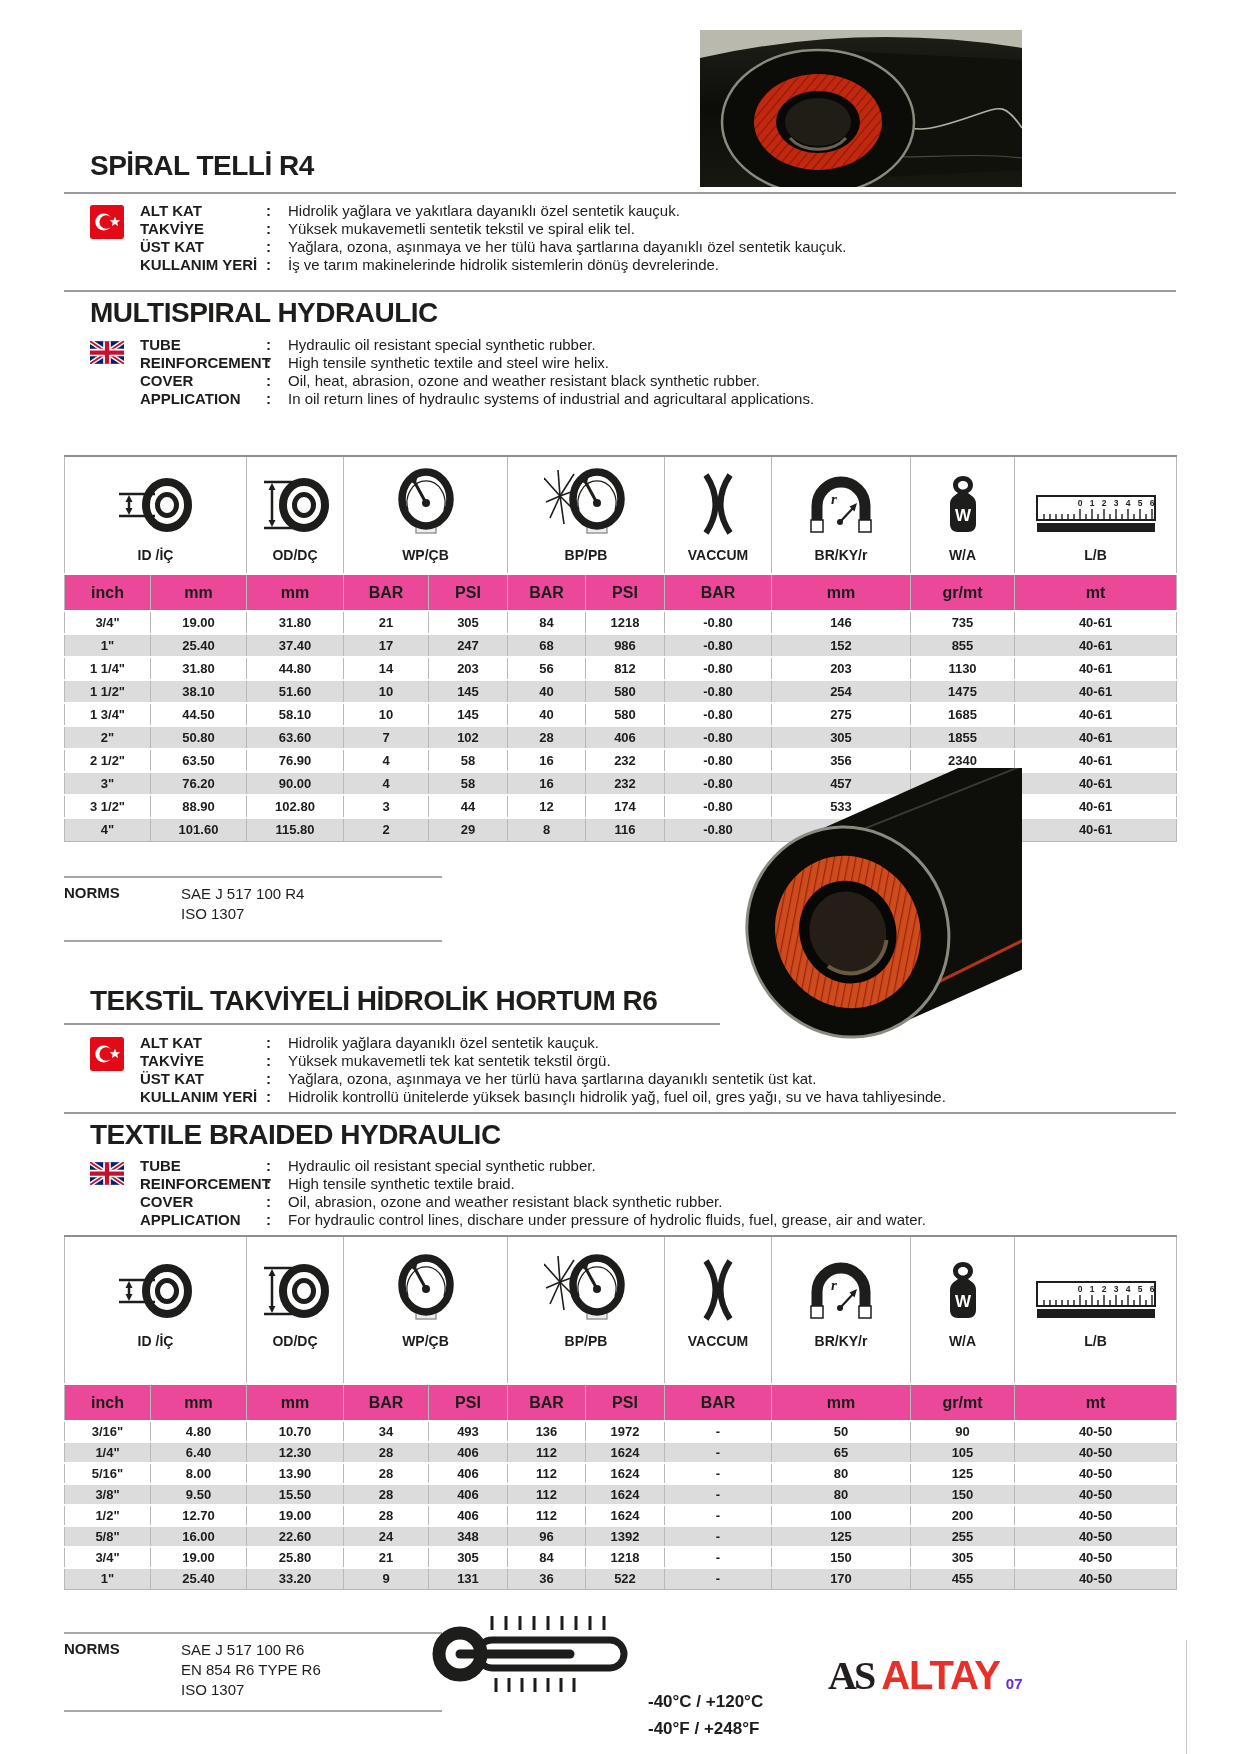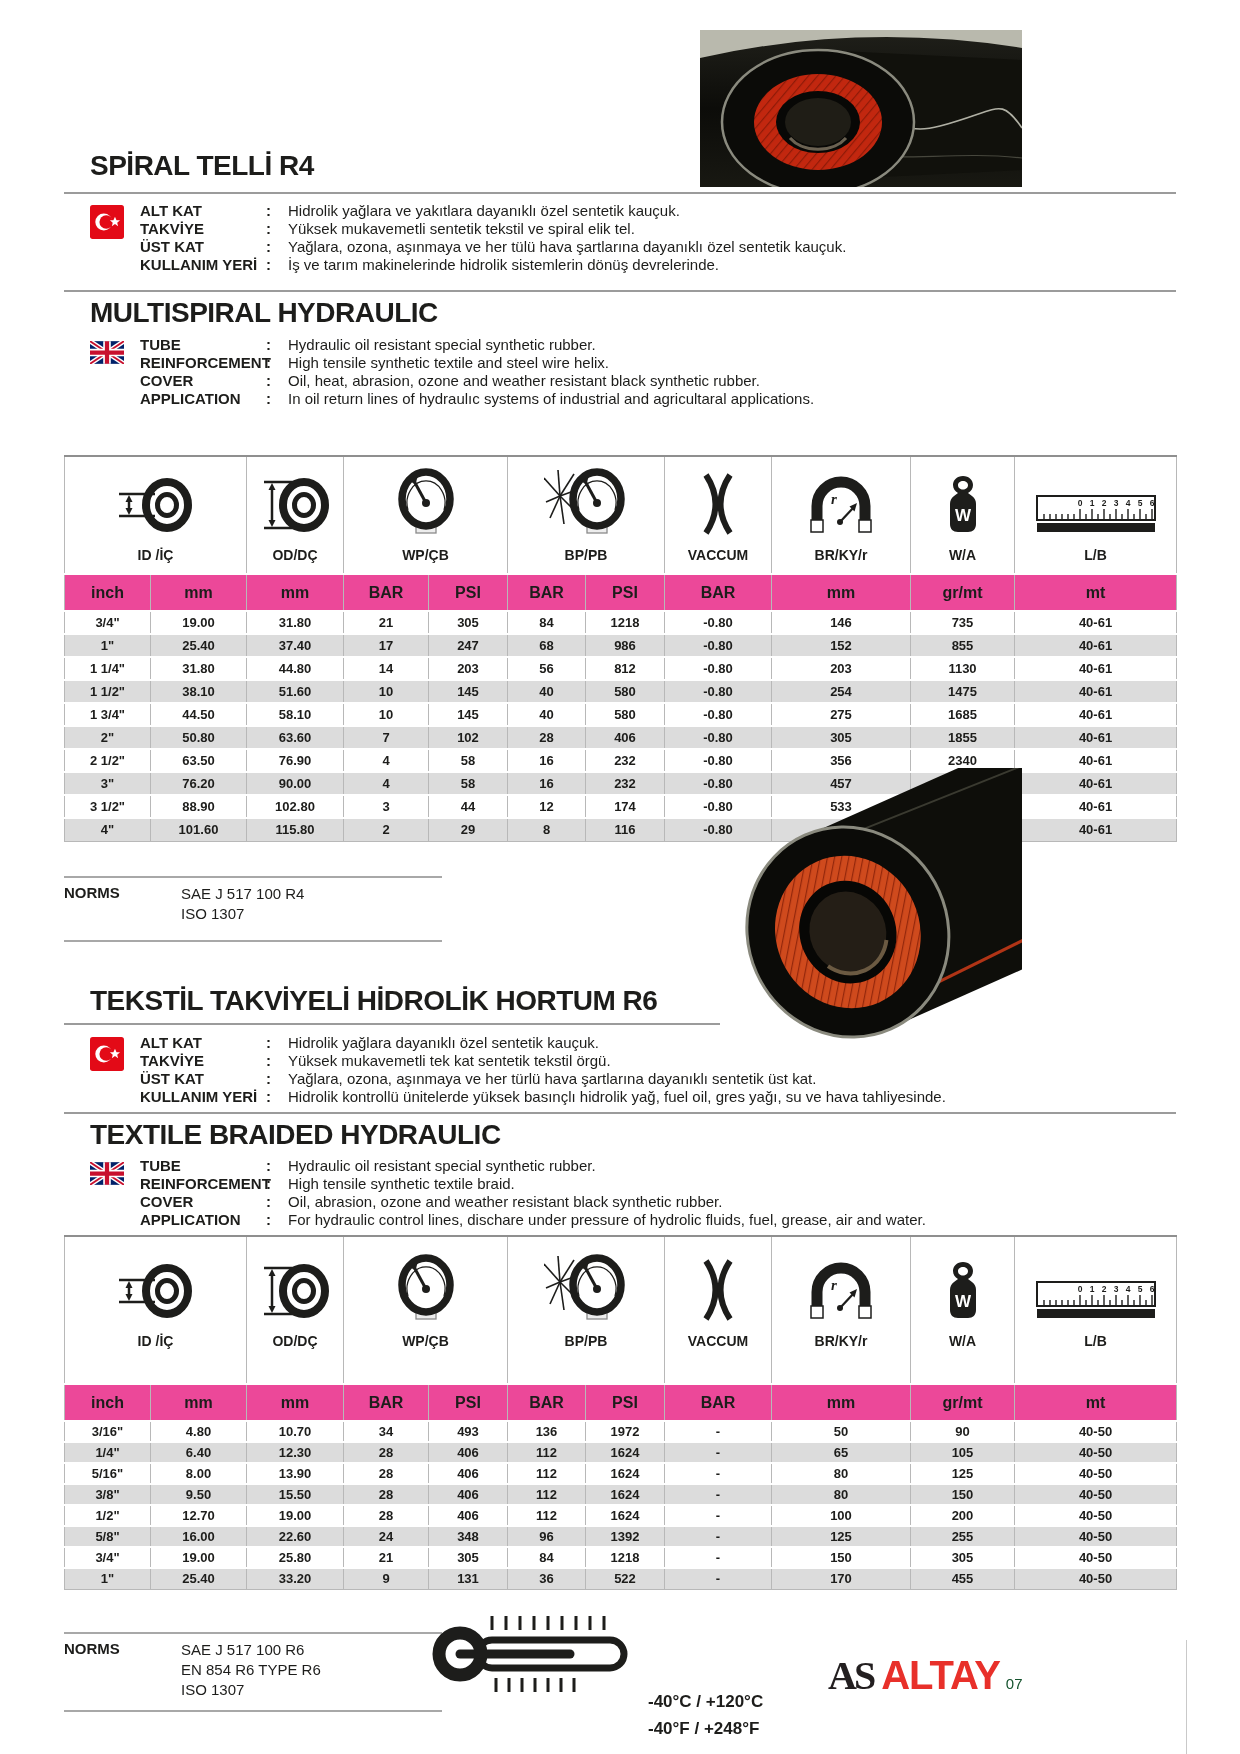--- a/index.html
+++ b/index.html
@@ -36,21 +36,21 @@
   .norms .nline { position:absolute; left:0; height:2px; background:#a8a8a8; width:378px; }
   .norms-label { position:absolute; left:0; top:8px; font-size:15px; font-weight:bold; }
   .norms-values { position:absolute; left:81px; top:8px; font-size:15px; line-height:20px;margin-left:36px; }
 
   .photo { position:absolute; }
 
   .footer-temps { position:absolute; font-size:17px; font-weight:bold; line-height:27px; white-space:nowrap; }
   .logo { position:absolute; display:flex; align-items:baseline; }
   .logo-as { font-size:40px; font-weight:900; letter-spacing:-3px; color:#231f20; font-family:"Liberation Serif", serif; }
   .logo-altay { font-size:40px; font-weight:900; letter-spacing:-1px; color:#e8302a; margin-left:8px; }
-  .page-num { font-size:15px; font-weight:normal; color:#14532d; margin-left:6px; }
+  .page-num { font-size:15px; font-weight:bold; color:#6d28d9; margin-left:6px; }
   .edge-line { position:absolute; width:1px; background:#c9c9c9; }
 </style>
 </head>
 <body>
 
 <div id="page">
 
   <div class="photo" style="left:700px; top:30px;">
     <svg width="322" height="157" viewBox="0 0 322 157">
       <defs>

